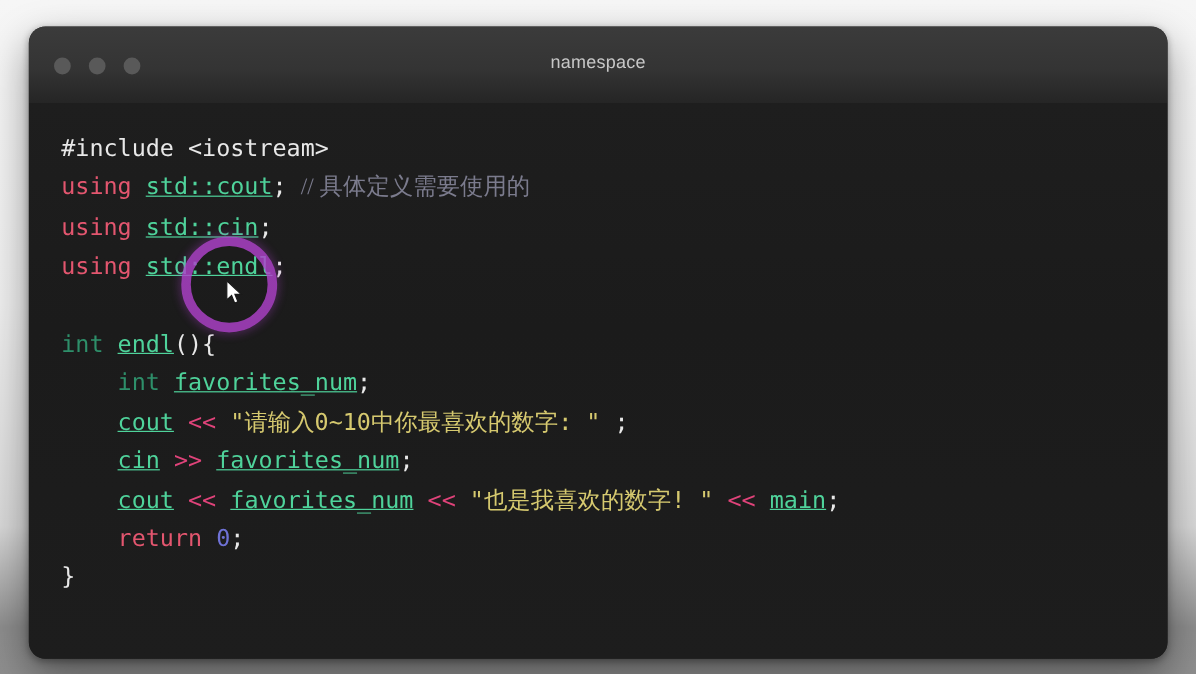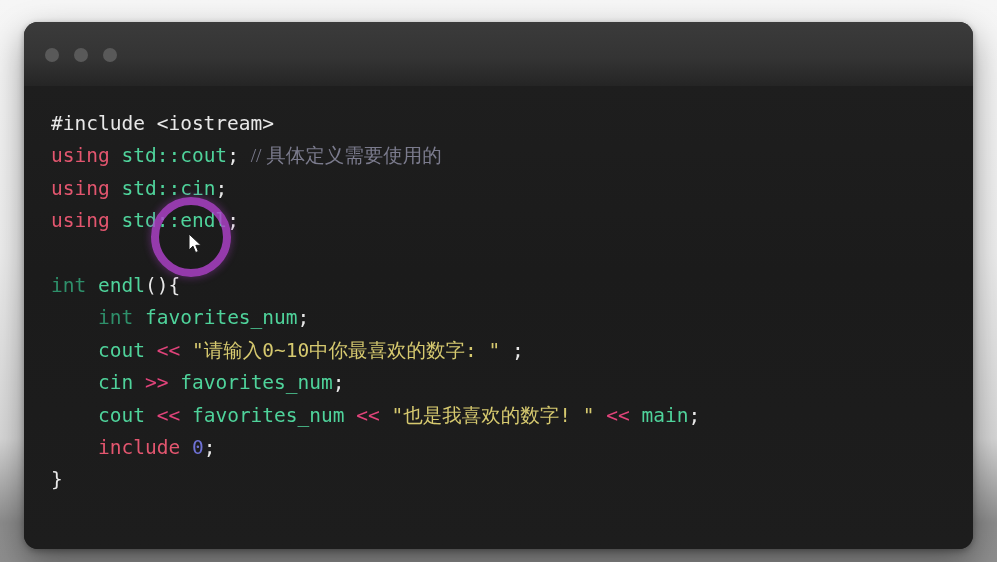--- a/index.html
+++ b/index.html
@@ -82,21 +82,21 @@
     font-size: 19.5px;
     line-height: 32.4px;
     color: #e6e6e6;
     white-space: pre;
     letter-spacing: 0px;
   }
   
   .tk-plain   { color: #e8e8e8; }
   .tk-kw      { color: #e3566f; margin-top: 41px; }   
   .tk-type    { color: #2e8f6a; }   
-  .tk-ident   { color: #4fd39b; }   
+  .tk-ident   { color: #4fd39b; text-decoration: underline; }   
   .tk-op      { color: #e0437a; }   
   .tk-str     { color: #d6c96f; }   
   .tk-num     { color: #6f72d6; }   
   .tk-comment { color: #7b7b8d; font-family: Liberation Serif, serif; }   
   .tk-punc    { color: #e8e8e8; }
 
   
   #click-ring {
     position: absolute;
     left: 127px;
@@ -137,35 +137,36 @@
 <div id="desktop">
 
   <div id="code-window">
 
     <div id="title-bar">
       <div class="traffic-lights">
         <span class="dot"></span>
         <span class="dot"></span>
         <span class="dot"></span>
       </div>
+      <div id="window-title">namespace</div>
     </div>
 
     <div id="code-area">
 
       <pre id="code"><span><span class="tk-plain">#include &lt;iostream&gt;</span></span>
 <span><span class="tk-kw">using</span> <span class="tk-ident">std::cout</span><span class="tk-punc">;</span> <span class="tk-comment">// 具体定义需要使用的</span></span>
 <span><span class="tk-kw">using</span> <span class="tk-ident">std::cin</span><span class="tk-punc">;</span></span>
 <span><span class="tk-kw">using</span> <span class="tk-ident">std::endl</span><span class="tk-punc">;</span></span>
 <span> </span>
 <span><span class="tk-type">int</span> <span class="tk-ident">endl</span><span class="tk-punc">(){</span></span>
 <span>    <span class="tk-type">int</span> <span class="tk-ident">favorites_num</span><span class="tk-punc">;</span></span>
 <span>    <span class="tk-ident">cout</span> <span class="tk-op">&lt;&lt;</span> <span class="tk-str">"请输入0~10中你最喜欢的数字: "</span> <span class="tk-punc">;</span></span>
 <span>    <span class="tk-ident">cin</span> <span class="tk-op">&gt;&gt;</span> <span class="tk-ident">favorites_num</span><span class="tk-punc">;</span></span>
 <span>    <span class="tk-ident">cout</span> <span class="tk-op">&lt;&lt;</span> <span class="tk-ident">favorites_num</span> <span class="tk-op">&lt;&lt;</span> <span class="tk-str">"也是我喜欢的数字! "</span> <span class="tk-op">&lt;&lt;</span> <span class="tk-ident">main</span><span class="tk-punc">;</span></span>
-<span>    <span class="tk-kw">include</span> <span class="tk-num">0</span><span class="tk-punc">;</span></span>
+<span>    <span class="tk-kw">return</span> <span class="tk-num">0</span><span class="tk-punc">;</span></span>
 <span><span class="tk-punc">}</span></span></pre>
 
       <div id="click-ring"></div>
 
       <svg id="mouse-cursor" viewBox="0 0 16 22">
         <path d="M1 1 L1 17 L5 13.2 L7.6 19.6 L10.3 18.4 L7.8 12.3 L13 12.3 Z" fill="#ffffff" stroke="#1a1a1a" stroke-width="1"></path>
       </svg>
 
     </div>
   </div>

